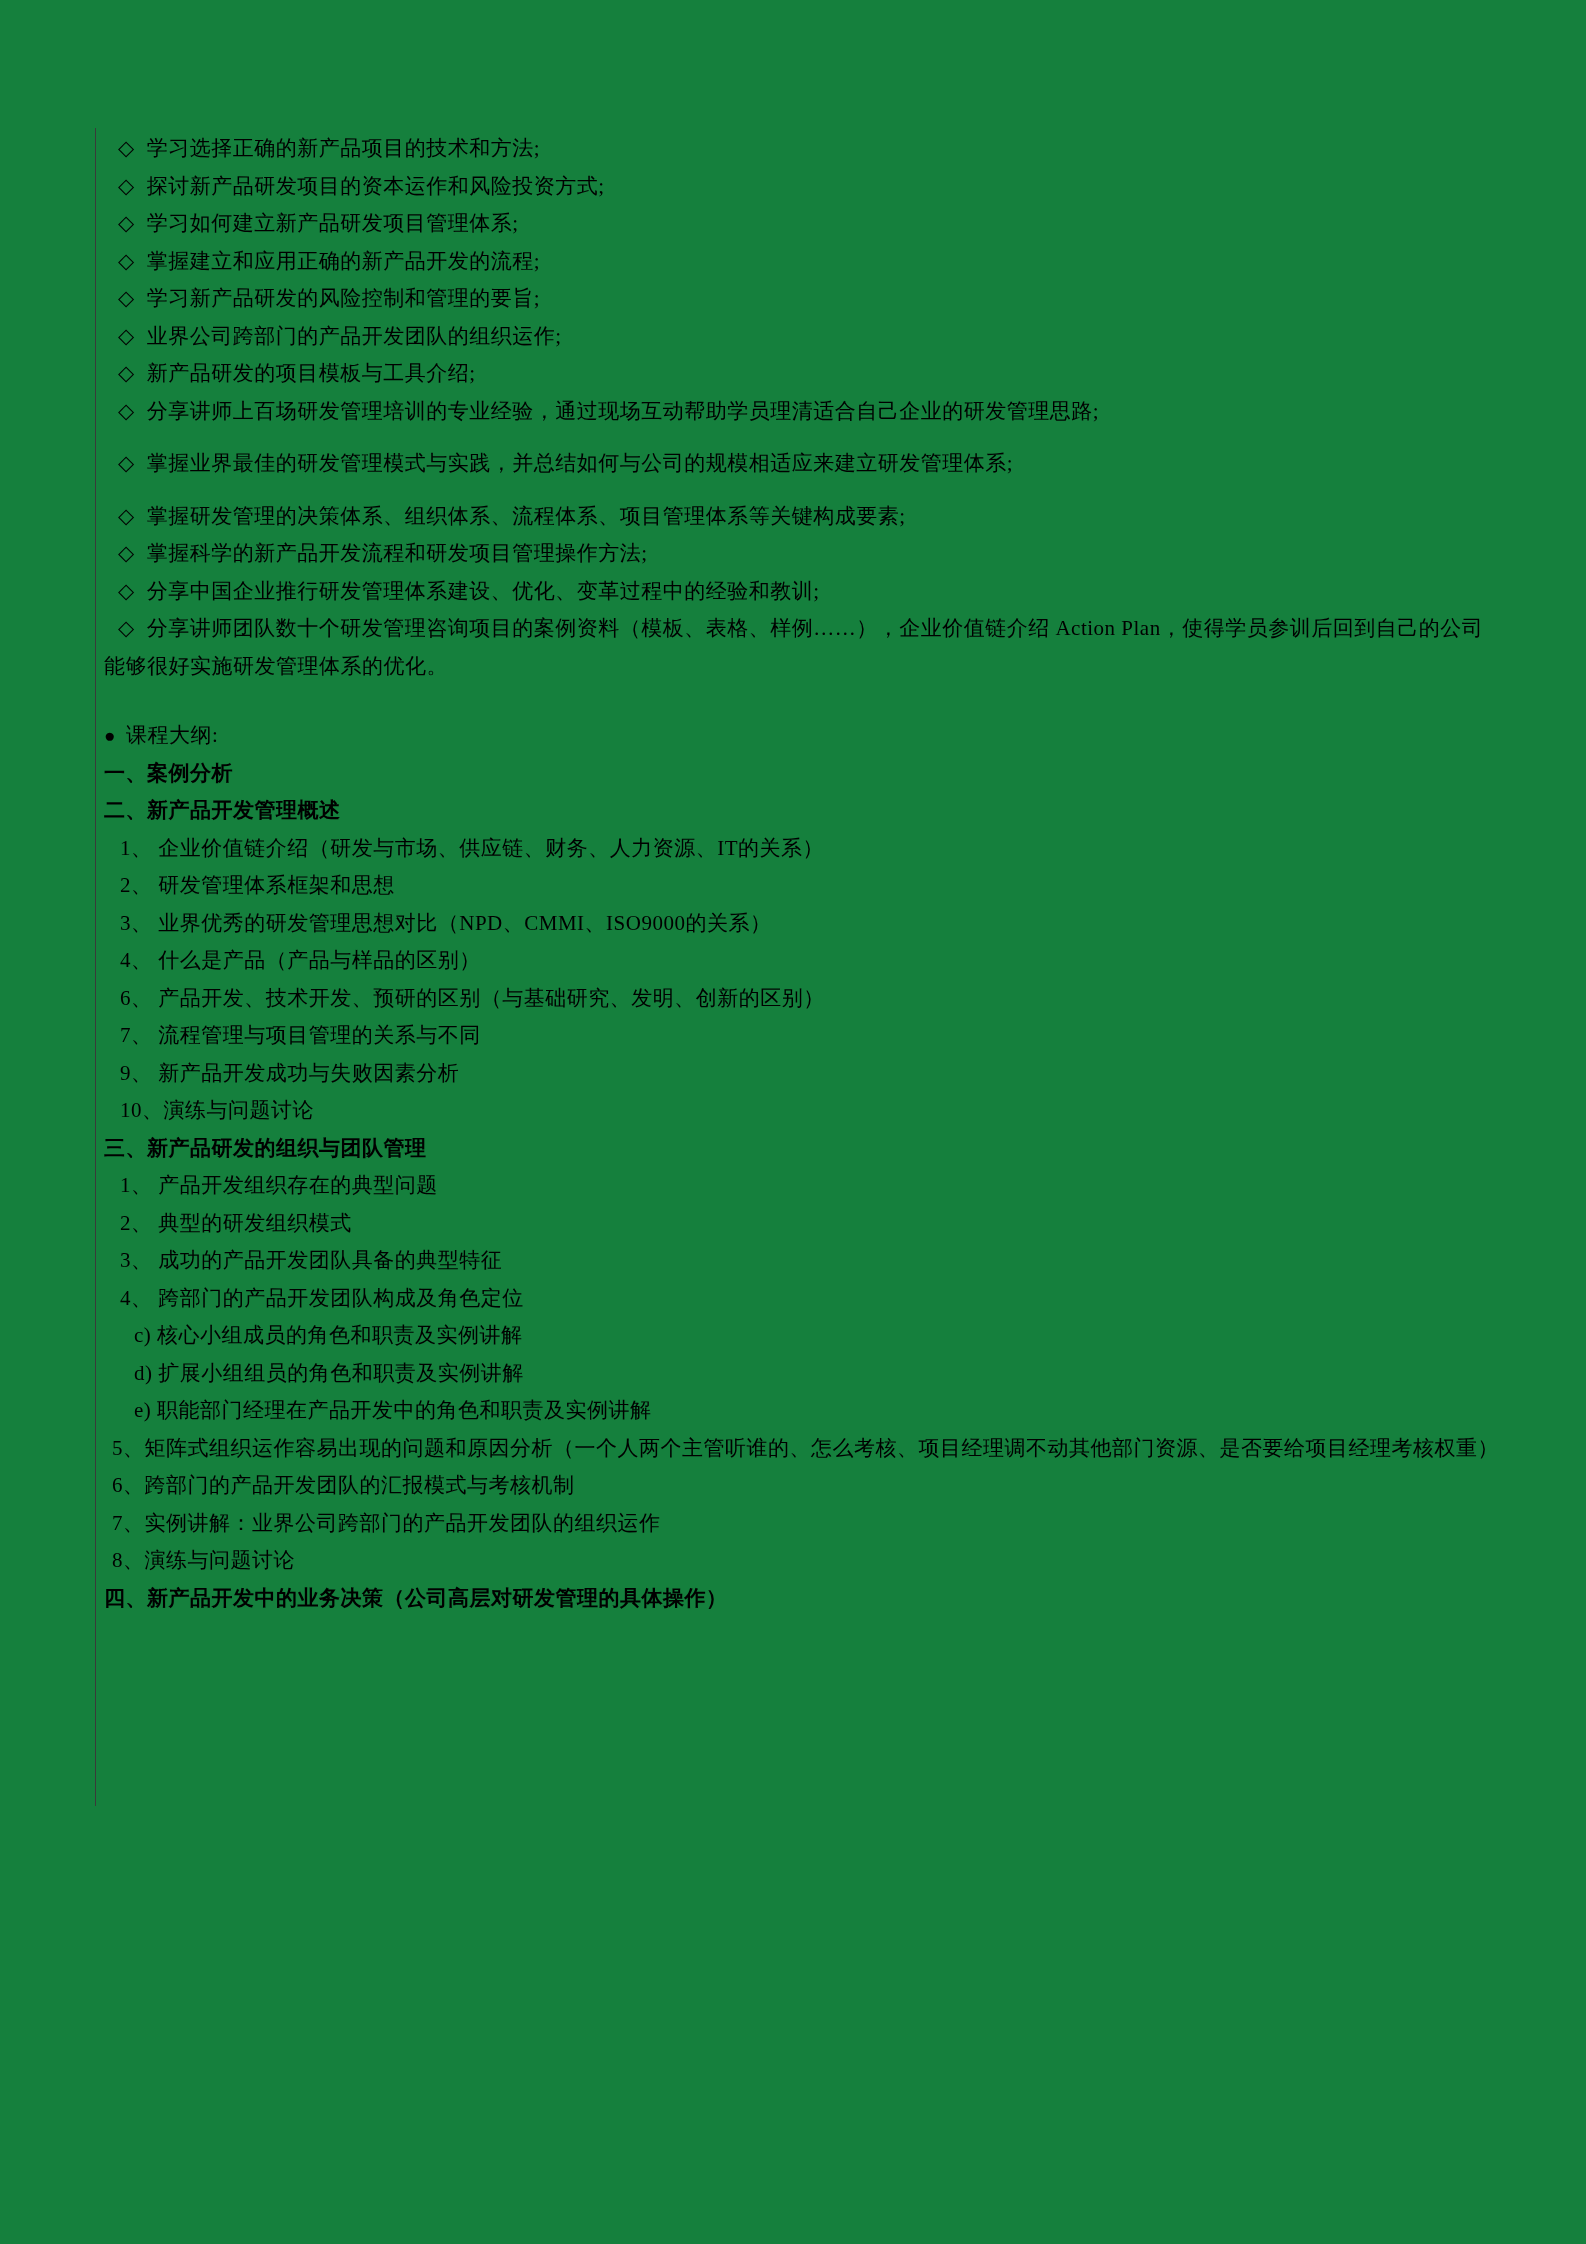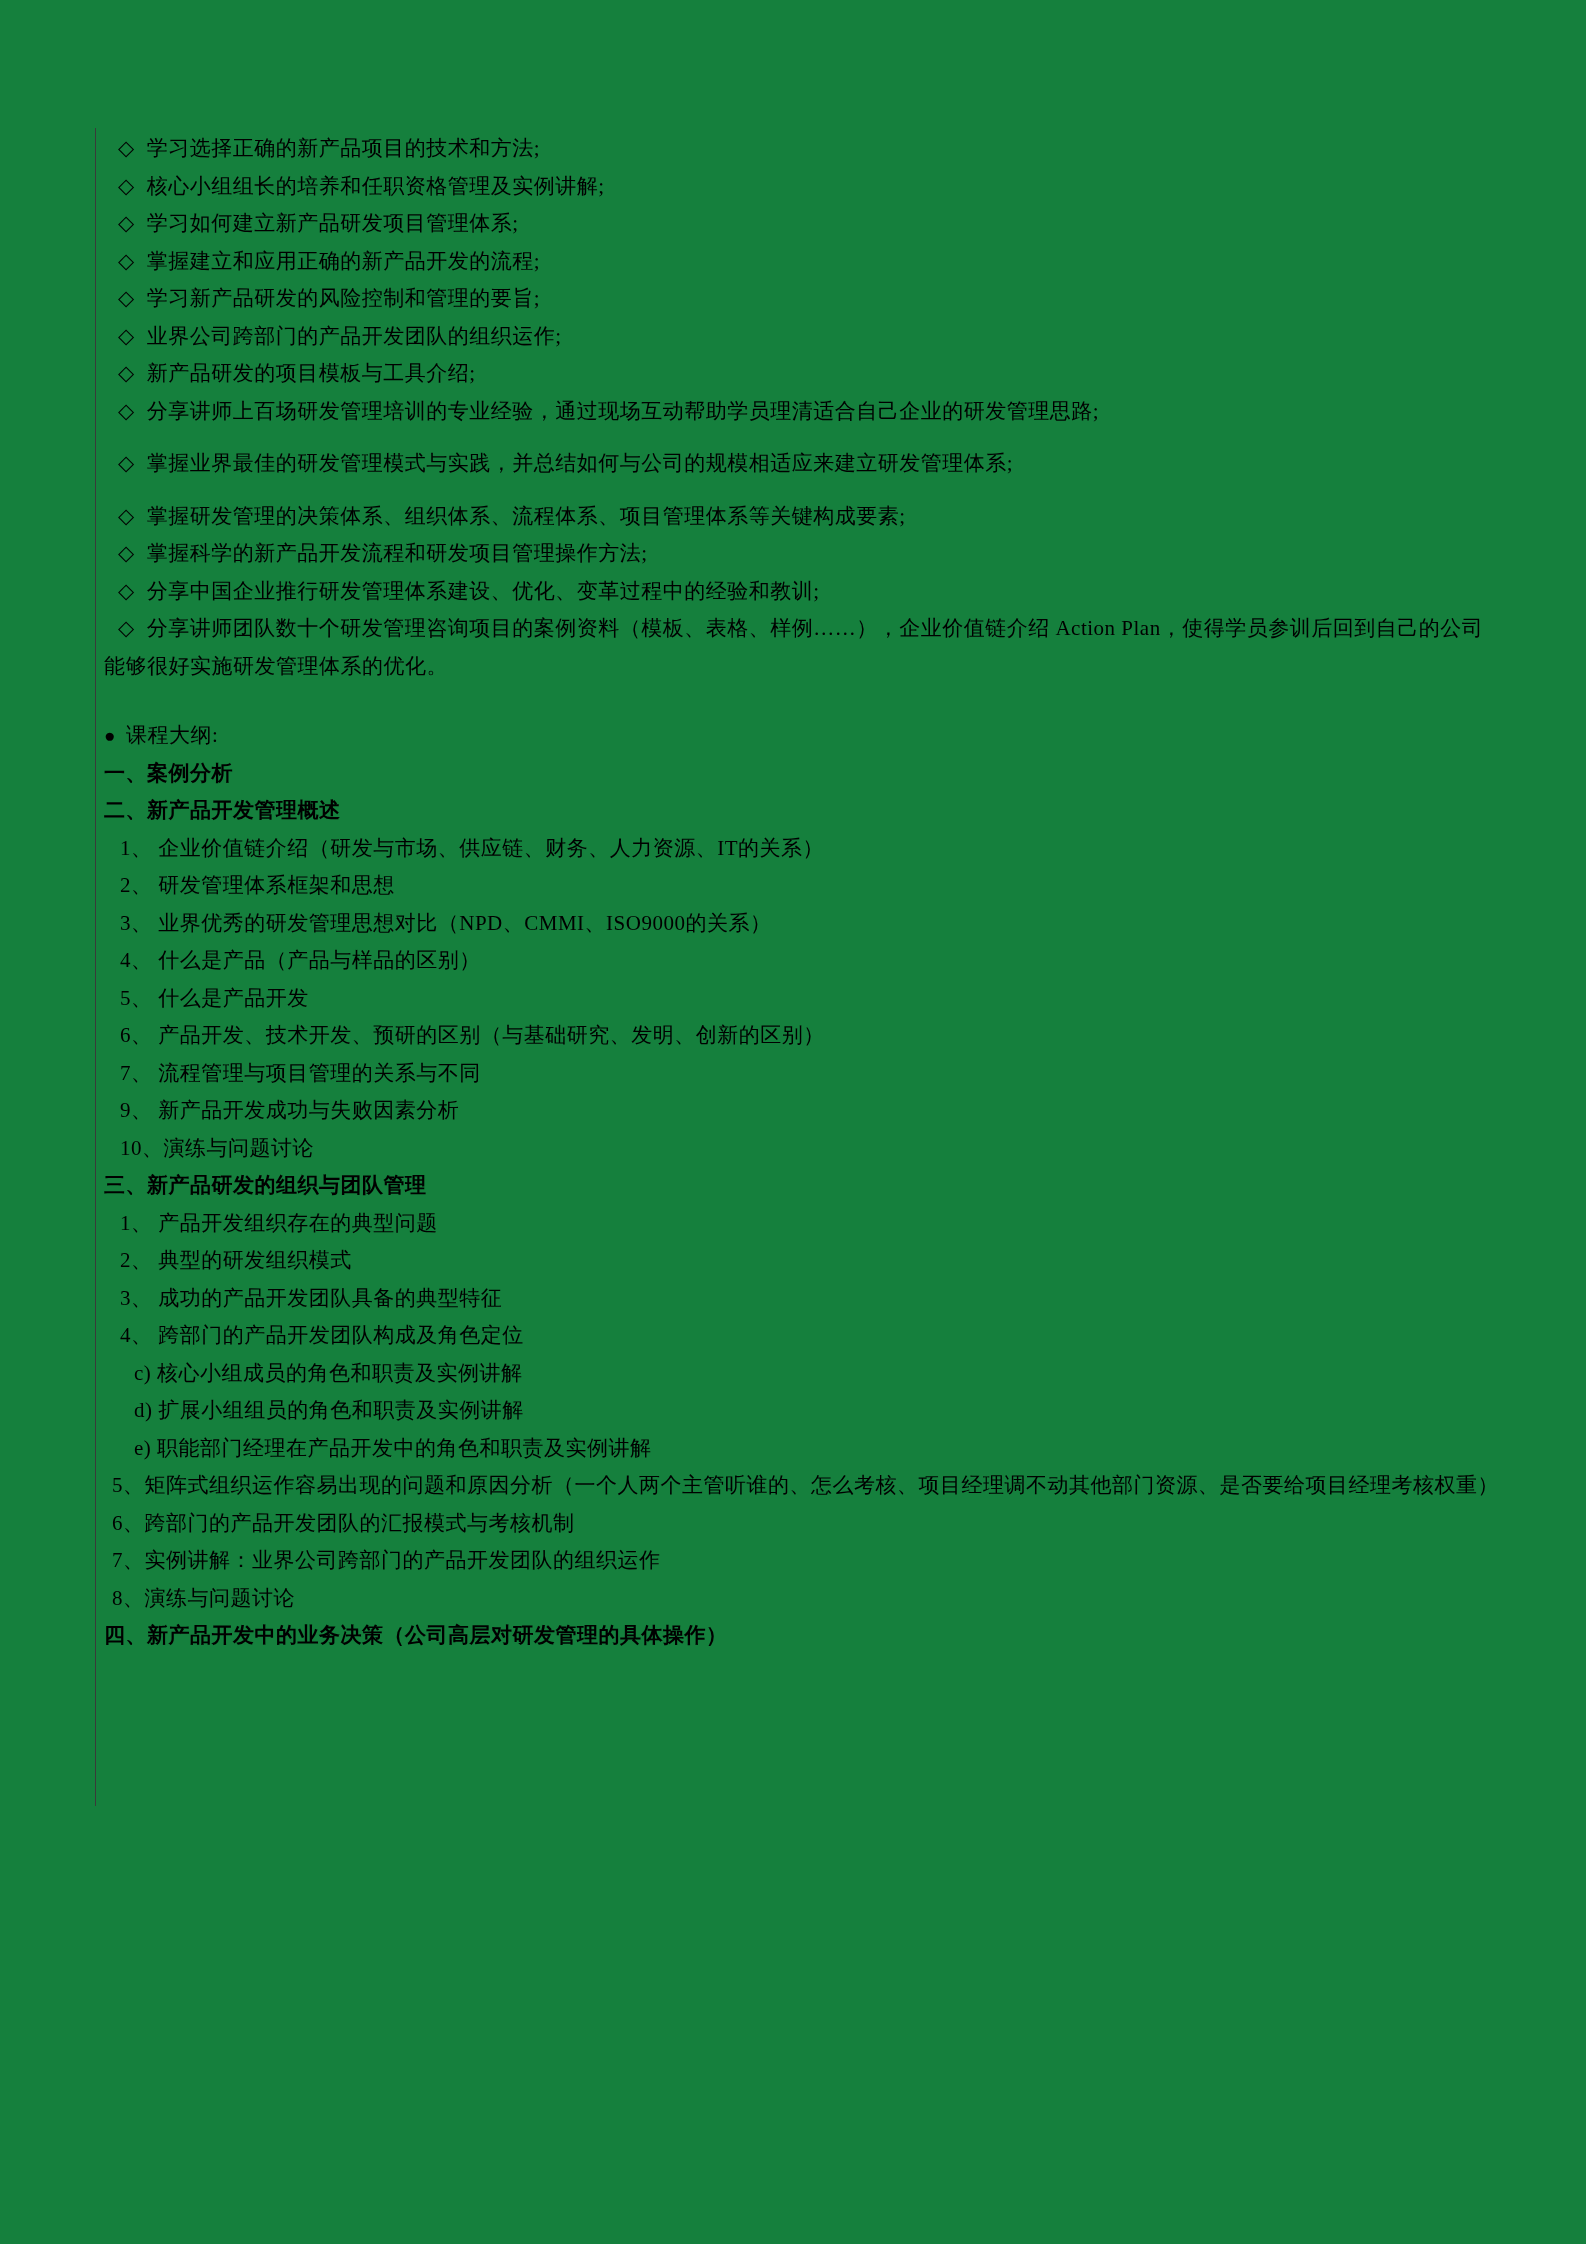--- a/index.html
+++ b/index.html
@@ -41,42 +41,41 @@
 </style>
 </head>
 <body>
 
 <div class="page">
   <div class="vline"></div>
 
   <div class="content">
 
     <div class="para"><span class="marker">◇</span><span>学习选择正确的新产品项目的技术和方法;</span></div>
-    <div class="para"><span class="marker">◇</span><span>核心小组组长的培养和任职资格管理及实例讲解;</span></div>
+    <div class="para"><span class="marker">◇</span><span>探讨新产品研发项目的资本运作和风险投资方式;</span></div>
     <div class="para"><span class="marker">◇</span><span>学习如何建立新产品研发项目管理体系;</span></div>
     <div class="para"><span class="marker">◇</span><span>掌握建立和应用正确的新产品开发的流程;</span></div>
     <div class="para"><span class="marker">◇</span><span>学习新产品研发的风险控制和管理的要旨;</span></div>
     <div class="para"><span class="marker">◇</span><span>业界公司跨部门的产品开发团队的组织运作;</span></div>
     <div class="para"><span class="marker">◇</span><span>新产品研发的项目模板与工具介绍;</span></div>
     <div class="para"><span class="marker">◇</span><span>分享讲师上百场研发管理培训的专业经验，通过现场互动帮助学员理清适合自己企业的研发管理思路;</span></div>
     <div class="para sp"><span class="marker">◇</span><span>掌握业界最佳的研发管理模式与实践，并总结如何与公司的规模相适应来建立研发管理体系;</span></div>
     <div class="para sp"><span class="marker">◇</span><span>掌握研发管理的决策体系、组织体系、流程体系、项目管理体系等关键构成要素;</span></div>
     <div class="para"><span class="marker">◇</span><span>掌握科学的新产品开发流程和研发项目管理操作方法;</span></div>
     <div class="para"><span class="marker">◇</span><span>分享中国企业推行研发管理体系建设、优化、变革过程中的经验和教训;</span></div>
     <div class="para"><span class="marker">◇</span><span>分享讲师团队数十个研发管理咨询项目的案例资料（模板、表格、样例……），企业价值链介绍 Action Plan，使得学员参训后回到自己的公司能够很好实施研发管理体系的优化。</span></div>
 
     <div class="heading sp-lg"><span class="dot-marker">●</span><span>课程大纲:</span></div>
 
     <div class="o0">一、案例分析</div>
     <div class="o0">二、新产品开发管理概述</div>
     <div class="o1">1、 企业价值链介绍（研发与市场、供应链、财务、人力资源、IT的关系）</div>
     <div class="o1">2、 研发管理体系框架和思想</div>
     <div class="o1">3、 业界优秀的研发管理思想对比（NPD、CMMI、ISO9000的关系）</div>
     <div class="o1">4、 什么是产品（产品与样品的区别）</div>
-    <div class="o1">5、 什么是产品开发</div>
     <div class="o1">6、 产品开发、技术开发、预研的区别（与基础研究、发明、创新的区别）</div>
     <div class="o1">7、 流程管理与项目管理的关系与不同</div>
     <div class="o1">9、 新产品开发成功与失败因素分析</div>
     <div class="o1">10、演练与问题讨论</div>
     <div class="o0">三、新产品研发的组织与团队管理</div>
     <div class="o1">1、 产品开发组织存在的典型问题</div>
     <div class="o1">2、 典型的研发组织模式</div>
     <div class="o1">3、 成功的产品开发团队具备的典型特征</div>
     <div class="o1">4、 跨部门的产品开发团队构成及角色定位</div>
     <div class="o2">c) 核心小组成员的角色和职责及实例讲解</div>

